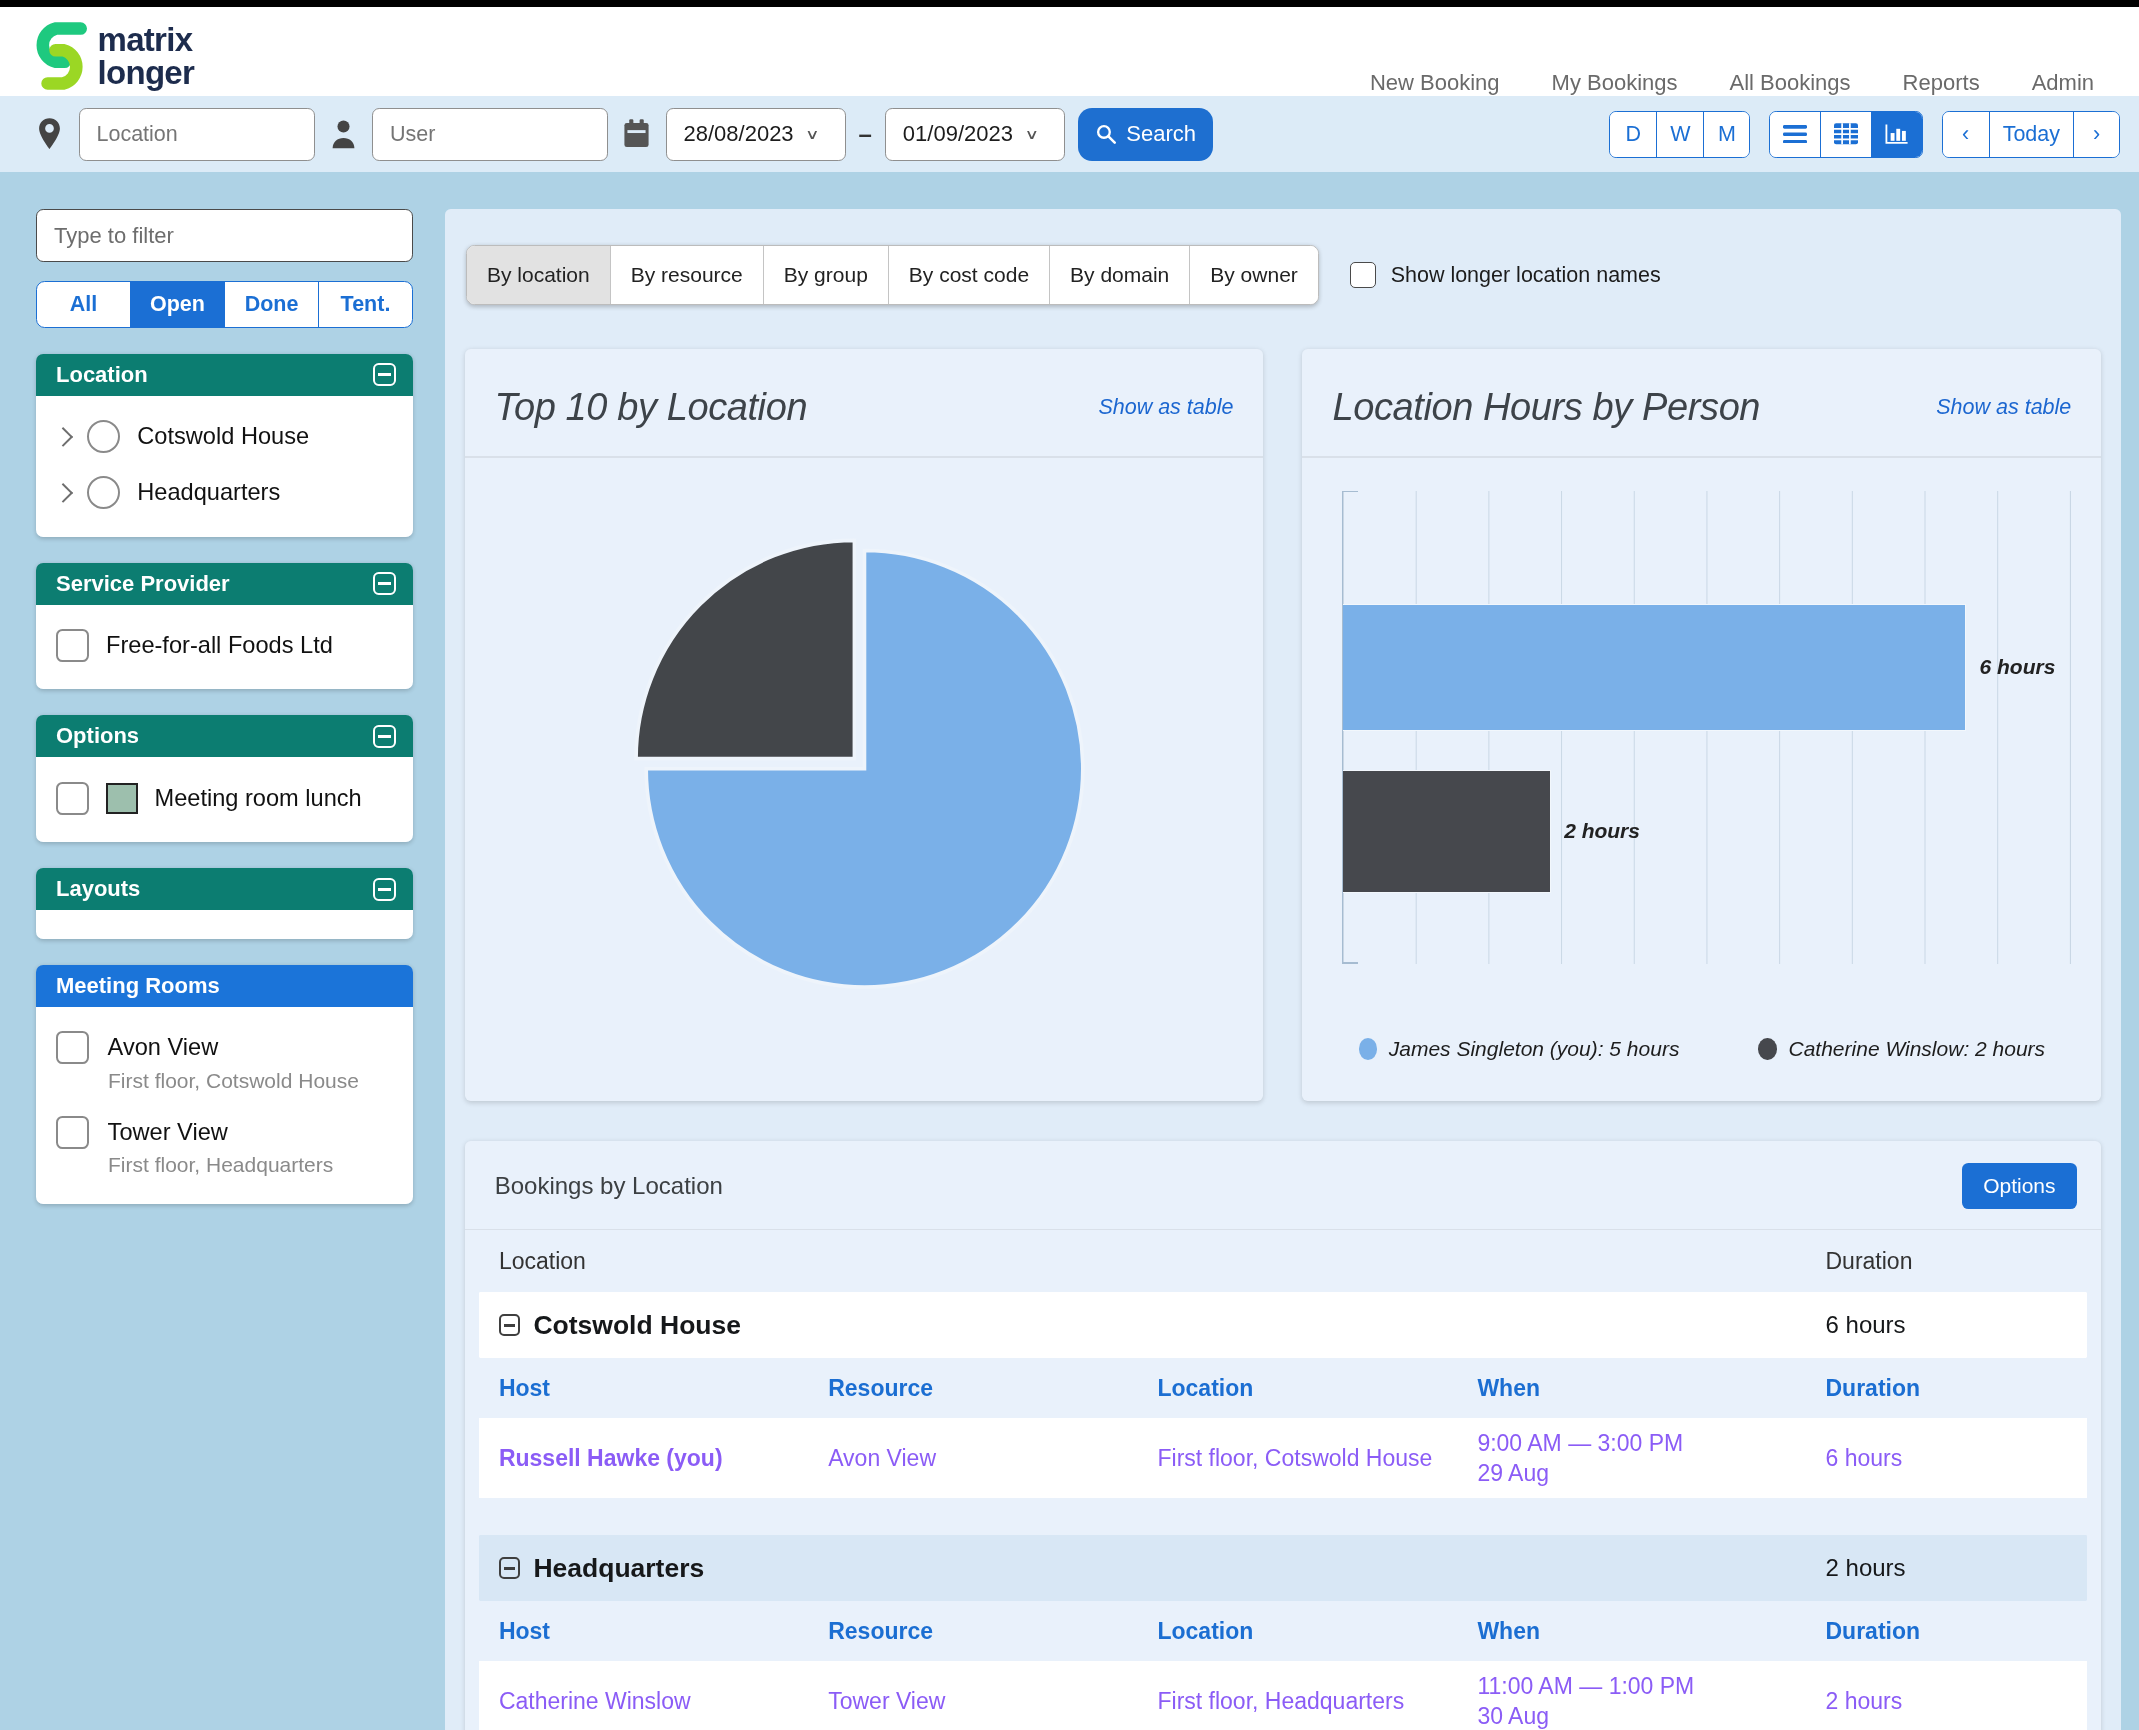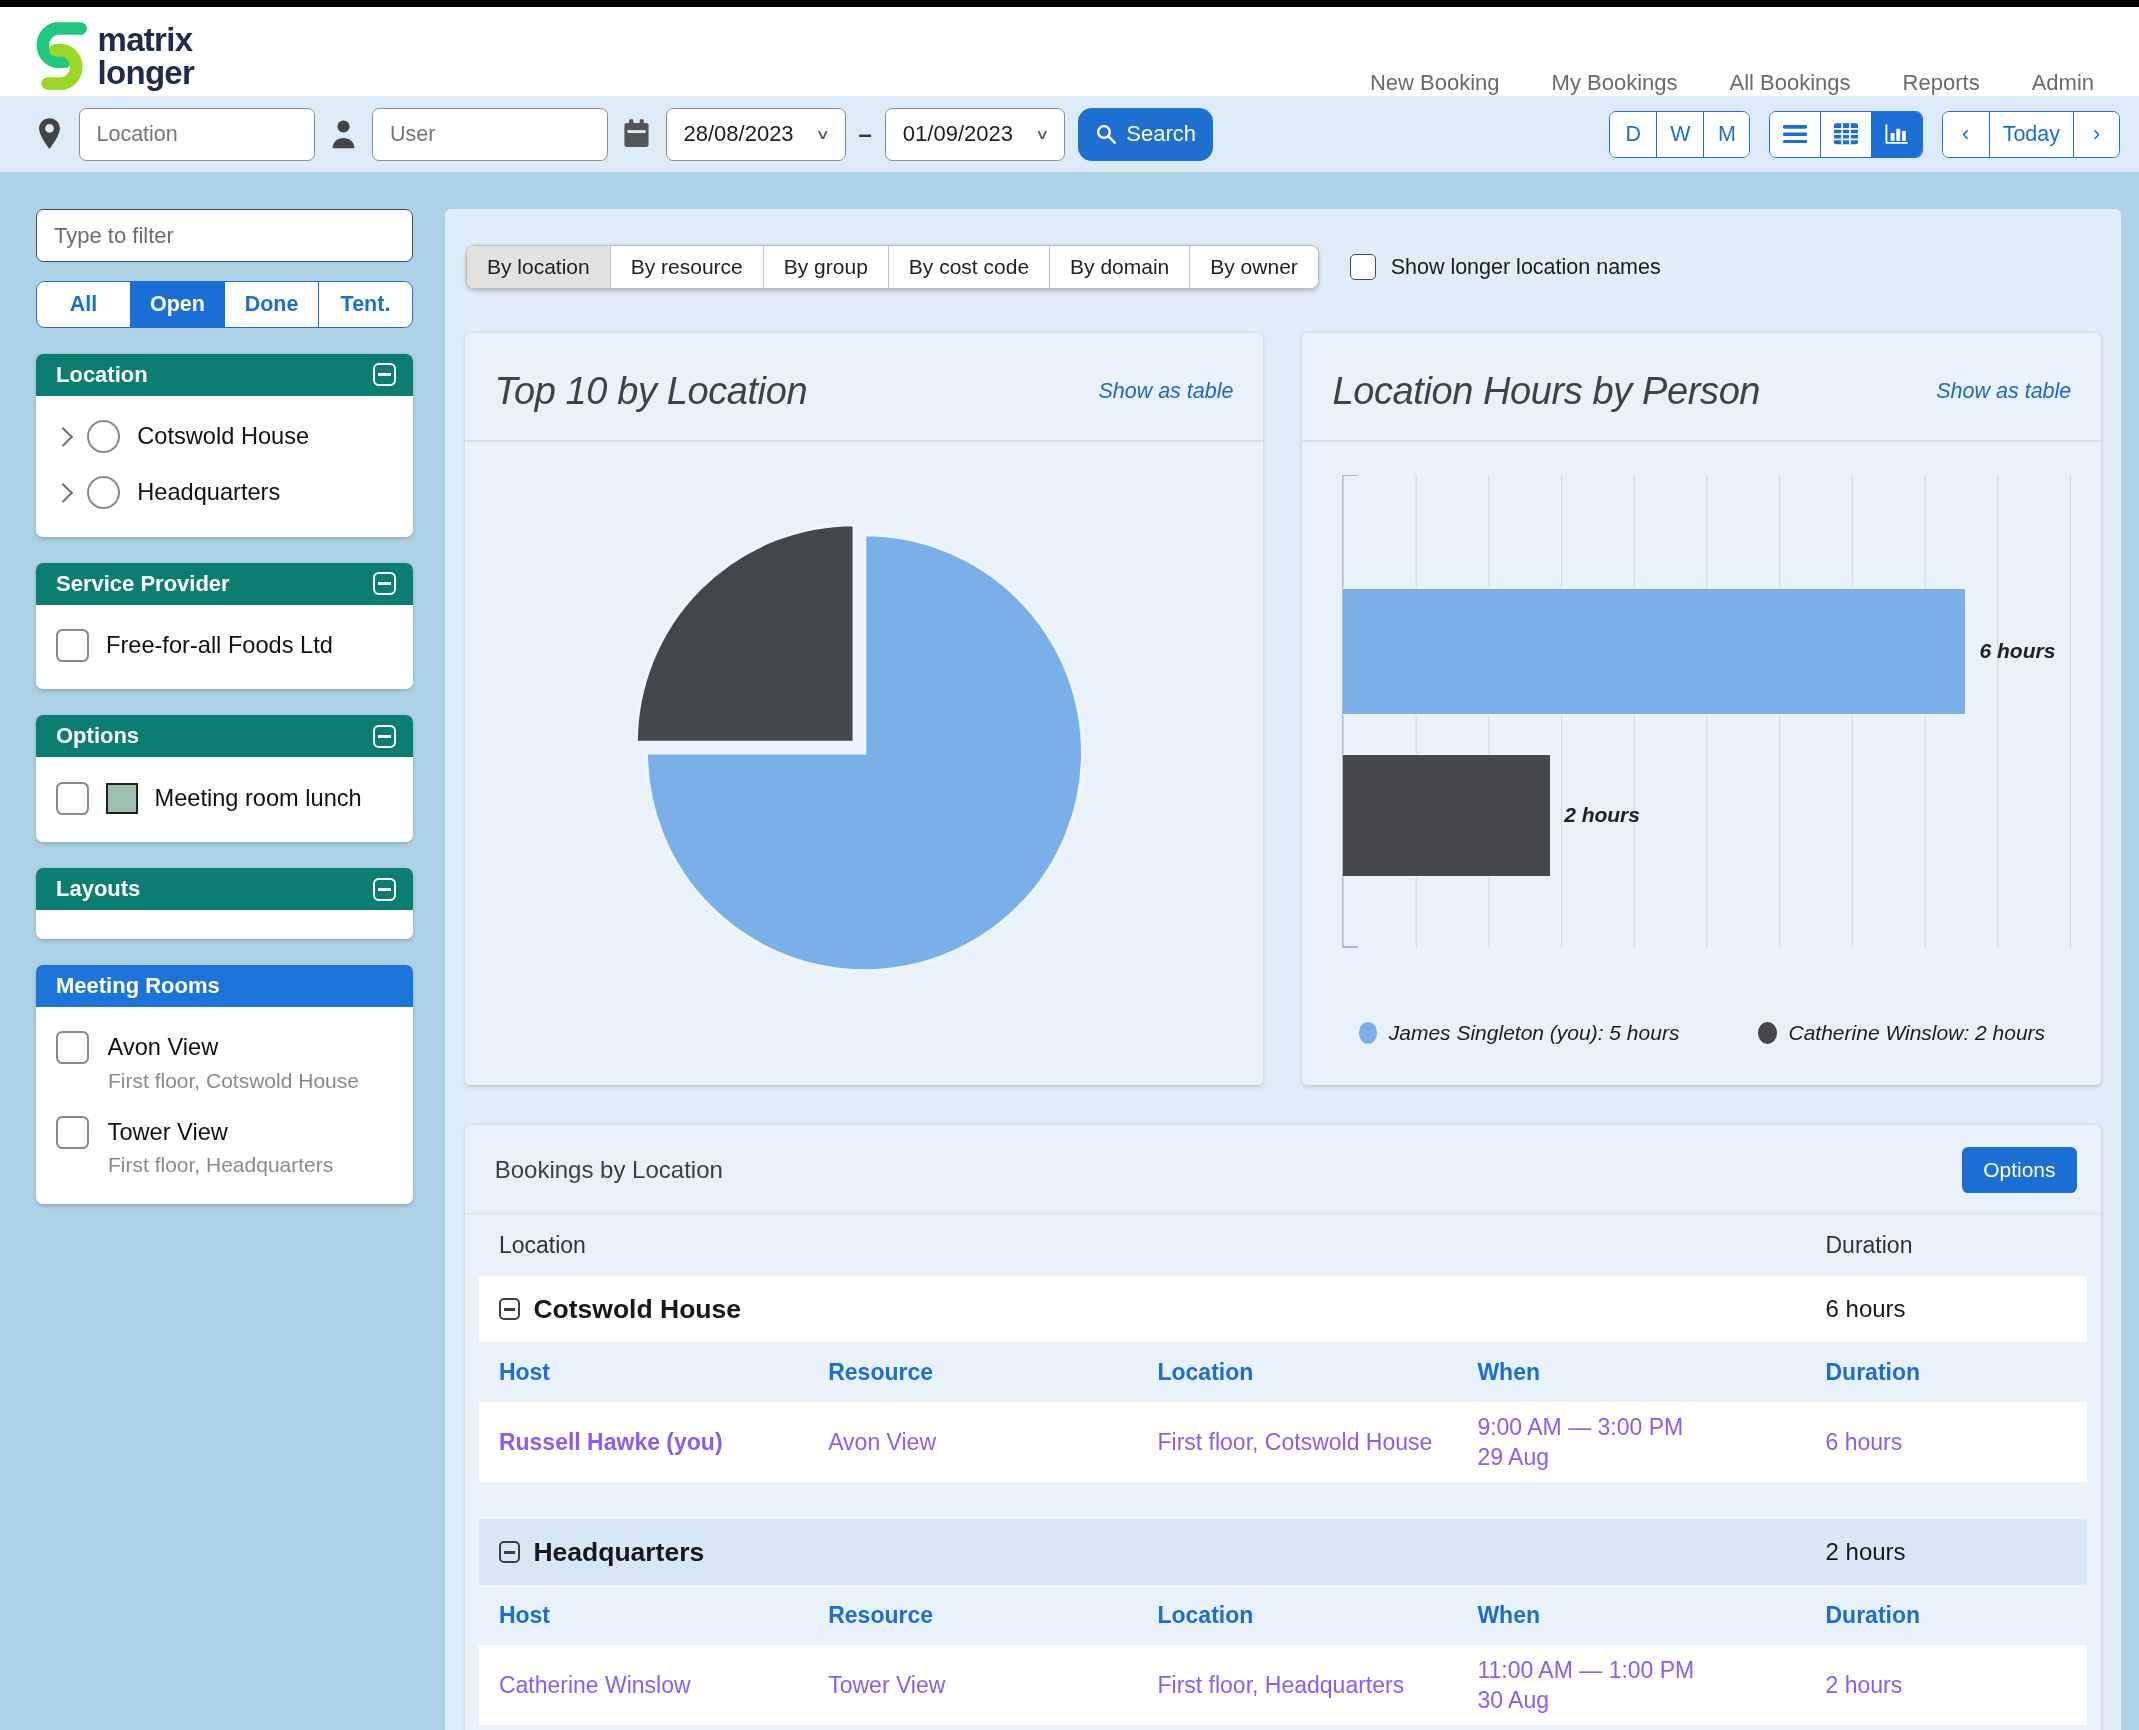--- a/index.html
+++ b/index.html
@@ -16,21 +16,21 @@
   .mainnav a { font-size:22px; color:#6a6a6a; text-decoration:none; cursor:pointer; }
 
   
   .searchbar { height:76px; background:#dcebf7; display:flex; align-items:center;
     padding:0 20px 0 34px; gap:13px; }
   .sb-icon { flex:none; display:flex; align-items:center; justify-content:center; width:31.5px; }
   .sb-input { height:53px; border:1.4px solid #8f8f8f; border-radius:7.2px; background:#fff;
     font-size:21.5px; padding:0 17px; color:#222; width:236px; font-family:inherit; }
   .sb-input::placeholder { color:#757575; }
   .sb-select { height:53px; border:1.4px solid #8f8f8f; border-radius:7.2px; background:#fff;
-    display:flex; align-items:center; justify-content:space-between; gap:11.5px;
+    display:flex; align-items:center; gap:11.5px;
     font-size:22px; font-weight:500; color:#1c1c1c; padding:0 14.3px 0 17px; width:180px; cursor:pointer; }
   .sb-select .chev { color:#555; font-size:20px; transform:scaleY(.7); }
   .range-dash { font-size:24px; color:#333; font-weight:bold; }
   .search-btn { height:53px; border:none; border-radius:14px; background:#1e6fd0; color:#fff;
     font-size:22px; display:flex; align-items:center; gap:10px; padding:0 17px; cursor:pointer; font-family:inherit;justify-content:center; }
   .seg-group { display:flex; border:1.4px solid #1b6fd4; border-radius:7.2px; overflow:hidden;
     background:#fff; height:47px; }
   .seg { min-width:46px; padding:0 13px; display:flex; align-items:center; justify-content:center;
     color:#1b6fd4; font-size:21.5px; font-weight:500; border-left:1.4px solid #1b6fd4; cursor:pointer; background:#fff; }
   .seg:first-child { border-left:none; }
@@ -72,21 +72,21 @@
     background:#fff; flex:none; cursor:pointer; }
   .swatch { width:31.5px; height:31.5px; background:#9dbfad; border:2.1px solid #222; flex:none; }
   .room-item { padding:11.5px 20px 4.3px 20px; display:flex; gap:18.6px; align-items:center; font-size:23.6px; color:#111; }
   .room-sub { padding:0 20px 11.5px 72px; font-size:21px; color:#8a8a8a; }
 
   
   .main { flex:1; background:#e0ecf8; border-radius:5.7px; padding:36px 15.8px 0 15.8px;
     min-height:100%; }
   .toolbar { display:flex; align-items:center; gap:31.5px; padding-left:5.7px; }
   .view-tabs { display:flex; border-radius:8.6px; overflow:hidden;
-    box-shadow:0 1.4px 4.3px rgba(0,0,0,.22); border:0.7px solid #bcbcbc; background:#fff; height:44px; }
+    box-shadow:0 1.4px 4.3px rgba(0,0,0,.22); border:0.7px solid #bcbcbc; background:#fff; height:60px; }
   .view-tab { display:flex; align-items:center; justify-content:center; padding:0 20px;
     font-size:21px; color:#222; border-left:0.7px solid #c4c4c4; background:#fff; cursor:pointer; }
   .view-tab:first-child { border-left:none; }
   .view-tab.active { background:#e2e2e2; }
   .show-longer { display:flex; align-items:center; gap:14.3px; font-size:21.5px; color:#1c1c1c; }
   .check-sm { width:26px; height:26px; border:1.8px solid #4a4a4a; border-radius:5px; background:#fff; cursor:pointer; flex:none; }
 
   .cards { display:flex; gap:39px; margin-top:44px; padding:0 4.3px; }
   .card { flex:1; background:#e9f1fb; border-radius:5.7px; box-shadow:0 1.4px 5.7px rgba(0,0,0,.15);font-style:italic; }
   .chart-card { height:752px; display:flex; flex-direction:column; }

